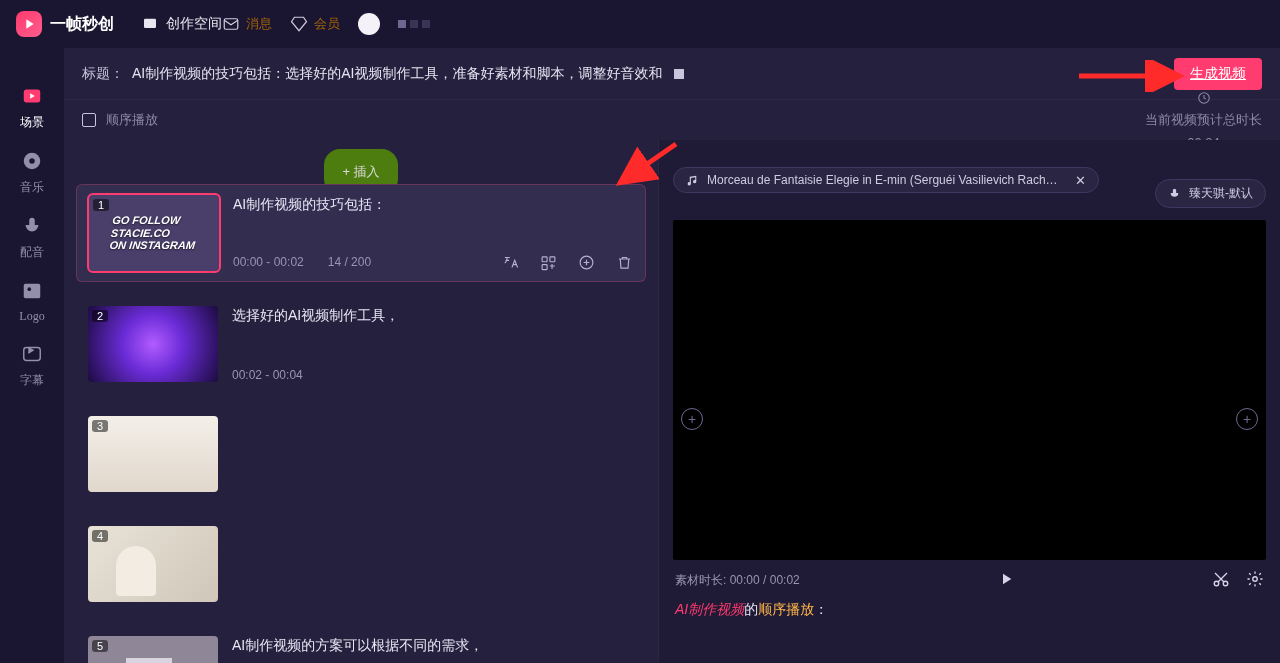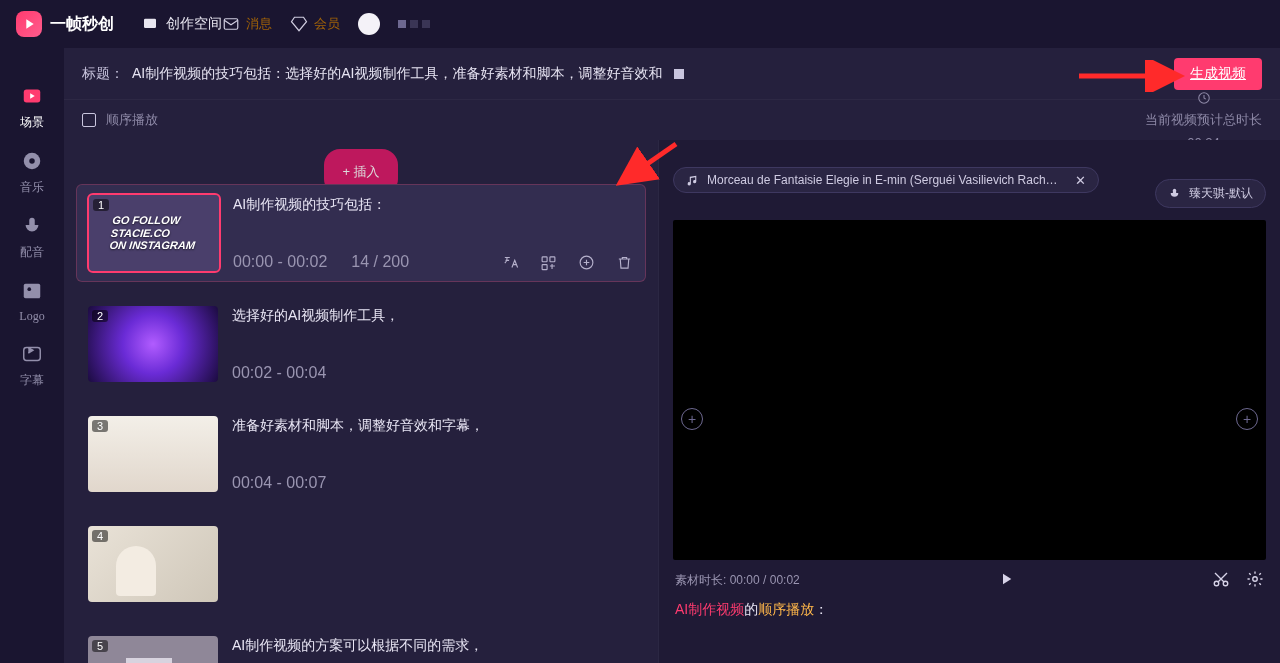--- a/index.html
+++ b/index.html
@@ -88,21 +88,21 @@
   }
   .play-left { display:flex; align-items:center; gap:10px;}
   .chk { width:14px; height:14px; border:1.5px solid #c9c5de; background:transparent; border-radius:2px;}
   .play-right { display:flex; align-items:center; gap:6px;flex-direction:column;}
   .play-right svg{ width:14px; height:14px; stroke:#8e89a7; fill:none; stroke-width:1.8;}
 
   
   .split { flex:1; display:flex; min-height:0;}
   .scene-pane { width:595px; display:flex; flex-direction:column; border-right:1px solid rgba(255,255,255,0.03); min-height:0;}
   .insert-row { height:44px; display:flex; align-items:center; justify-content:center; }
-  .insert-btn { background:#be185d; color:#ddd; border:none; border-radius:16px; padding:14px 18px; font-size:13px; cursor:pointer;margin-top:20px;}
+  .insert-btn { background:#4d7c0f; color:#ddd; border:none; border-radius:16px; padding:14px 18px; font-size:13px; cursor:pointer;margin-top:20px;}
   .scene-list { flex:1; overflow-y:auto; padding:0 12px 12px 12px;}
   .scene-list::-webkit-scrollbar{width:0;}
   .scene-item {
     display:flex; gap:14px; padding:10px 12px; border-radius:6px; margin-bottom:14px;
   }
   .scene-item.active { background:#332d50; border:1px solid rgba(255,80,120,0.25);}
   .thumb {
     width:130px; height:76px; border-radius:4px; position:relative;
     background:#4a3f6b; flex-shrink:0; overflow:hidden;
     display:flex; align-items:center; justify-content:center;
@@ -118,21 +118,21 @@
     transform:skew(-6deg);
   }
   .thumb.purple { background: radial-gradient(circle at 50% 50%, #b15cff 0%, #6a2bd6 40%, #1b0b3f 100%);}
   .thumb.bathroom{ background: linear-gradient(135deg,#e9e2d7,#cfc7b9);}
   .thumb.bathroom::after{content:"";position:absolute;left:28px;bottom:6px;width:40px;height:50px;background:#f3ece2;border-radius:20px 20px 4px 4px;}
   .thumb.studio{ background: linear-gradient(180deg,#f3efe8,#e1d7cc);}
   .thumb.box3d{ background:#8f8798;}
   .thumb.box3d::before{content:"";position:absolute;left:38px;top:22px;width:46px;height:36px;background:#d8d3df;}
   .scene-body { flex:1; display:flex; flex-direction:column; justify-content:space-between; min-width:0;}
   .scene-text { font-size:14px; color:#e9e6f5; line-height:1.4;}
-  .scene-meta { display:flex; align-items:center; justify-content:space-between; font-size:16px; color:#9a95b1; margin-top:8px;}
+  .scene-meta { display:flex; align-items:center; justify-content:space-between; font-size:12px; color:#9a95b1; margin-top:8px;}
   .scene-meta-left{ display:flex; gap:24px;}
   .scene-actions { display:flex; gap:20px; align-items:center;}
   .scene-actions .ic{ width:18px; height:18px; cursor:pointer; display:flex; align-items:center; justify-content:center;}
   .scene-actions svg{ width:17px; height:17px; stroke:#b6b1cc; fill:none; stroke-width:1.6;}
 
   
   .preview-pane { flex:1; display:flex; flex-direction:column; background:#1f1a35;}
   .chips-row { display:flex; gap:10px; padding:12px 14px; align-items:center;}
   .chip {
     display:flex; align-items:center; gap:8px;
@@ -153,21 +153,21 @@
   .corner.tr{ top:188px; right:8px;}
   .controls {
     height:103px; padding:10px 16px 6px 16px; display:flex; flex-direction:column; gap:10px;
   }
   .ctrl-row1{ display:flex; align-items:center; justify-content:space-between; font-size:12px; color:#9a95b1;}
   .ctrl-row1 .play{ cursor:pointer;}
   .ctrl-row1 .play svg{ width:18px; height:18px; fill:#d7d3e8;}
   .ctrl-row1 .tools{ display:flex; gap:16px; align-items:center;}
   .ctrl-row1 .tools svg{ width:18px; height:18px; stroke:#d7d3e8; fill:none; stroke-width:1.8;}
   .subtitle-line{font-size:14px;}
-  .sub-a{color:#ff3b6f;}
+  .sub-a{color:#ff3b6f;font-style:italic;}
   .sub-b{color:#e6e3f2;}
   .sub-c{color:#ffb74a;}
   .sub-d{color:#e6e3f2;}
 
   
   .arrow { position:absolute; pointer-events:none; }
   .arrow svg{ display:block; }
 </style>
 </head>
 <body>
@@ -351,28 +351,20 @@
                     <span>00:02 - 00:04</span>
                   </div>
                 </div>
             </div>
           </div>
 
           <div class="scene-item">
             <div class="thumb studio">
                 <span class="num">3</span>
               </div>
-            <div class="scene-body">
-              <div class="scene-text">准备好素材和脚本，调整好音效和字幕，</div>
-              <div class="scene-meta">
-                  <div class="scene-meta-left">
-                    <span>00:04 - 00:07</span>
-                  </div>
-                </div>
-            </div>
           </div>
 
           <div class="scene-item">
             <div class="thumb bathroom">
                 <span class="num">4</span>
               </div>
           </div>
 
           <div class="scene-item">
             <div class="thumb box3d">

